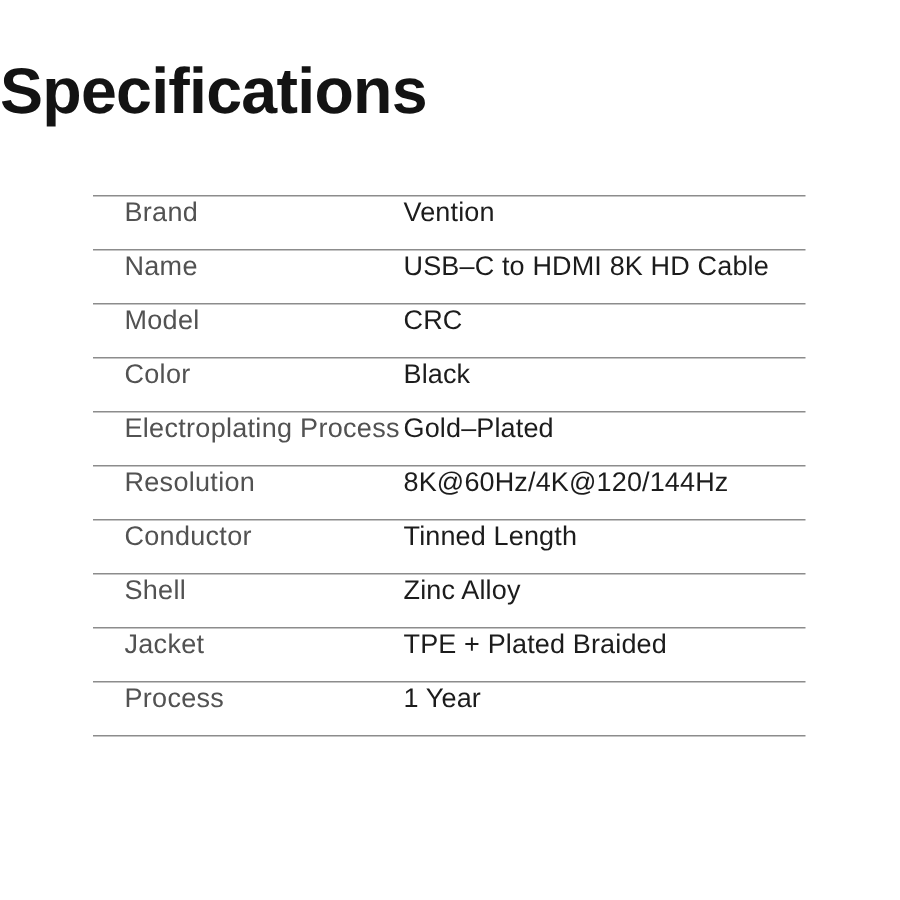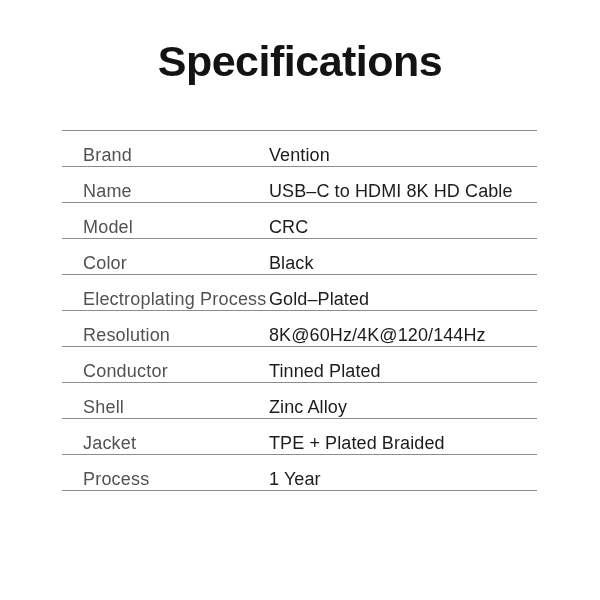--- a/index.html
+++ b/index.html
@@ -9,40 +9,39 @@
     background: #ffffff;
     font-family: "Liberation Sans", sans-serif;
     position: relative;
     overflow: hidden;
   }
   .title {
     position: absolute;
     top: 36px;
     left: 0;
     width: 600px;
-    text-align: center;
     font-size: 43px;
     line-height: 50px;
     font-weight: 700;
     color: #131313;
     letter-spacing: -0.5px;
   }
   .spec-table {
     position: absolute;
     left: 62px;
     top: 130px;
     width: 475px;
     border-bottom: 1px solid #8c8c8c;
   }
   .row {
     height: 36px;
     box-sizing: border-box;
     border-top: 1px solid #8c8c8c;
     display: flex;
-    align-items: flex-end;
+    align-items: flex-start;
   }
   .label {
     flex: 0 0 auto;
     width: 186px;
     padding-left: 21px;
     font-size: 18px;
     font-weight: 400;
     color: #525252;
     letter-spacing: 0.2px;
     white-space: nowrap;
@@ -80,21 +79,21 @@
   <div class="row">
     <div class="label">Electroplating Process</div>
     <div class="value">Gold–Plated</div>
   </div>
   <div class="row">
     <div class="label">Resolution</div>
     <div class="value">8K@60Hz/4K@120/144Hz</div>
   </div>
   <div class="row">
     <div class="label">Conductor</div>
-    <div class="value">Tinned Plated</div>
+    <div class="value">Tinned Length</div>
   </div>
   <div class="row">
     <div class="label">Shell</div>
     <div class="value">Zinc Alloy</div>
   </div>
   <div class="row">
     <div class="label">Jacket</div>
     <div class="value">TPE + Plated Braided</div>
   </div>
   <div class="row">

